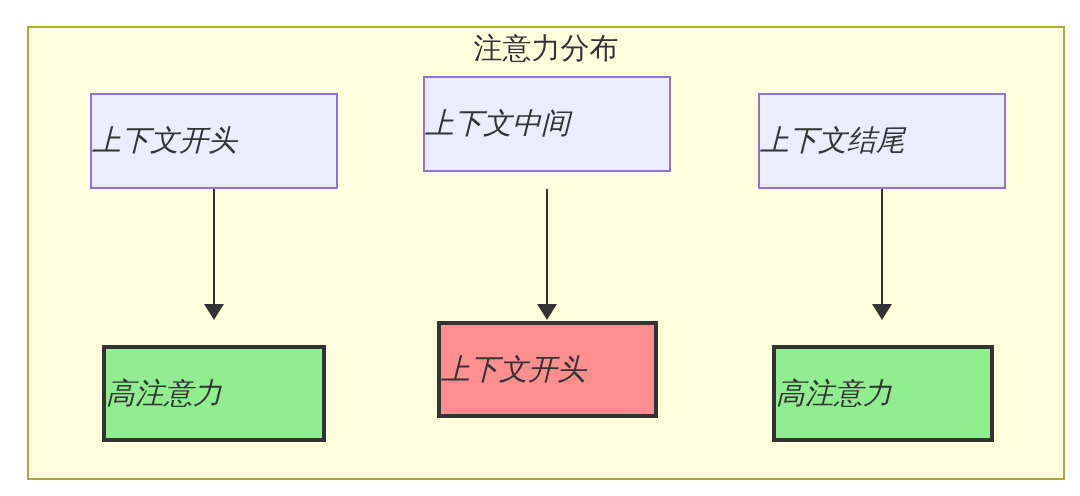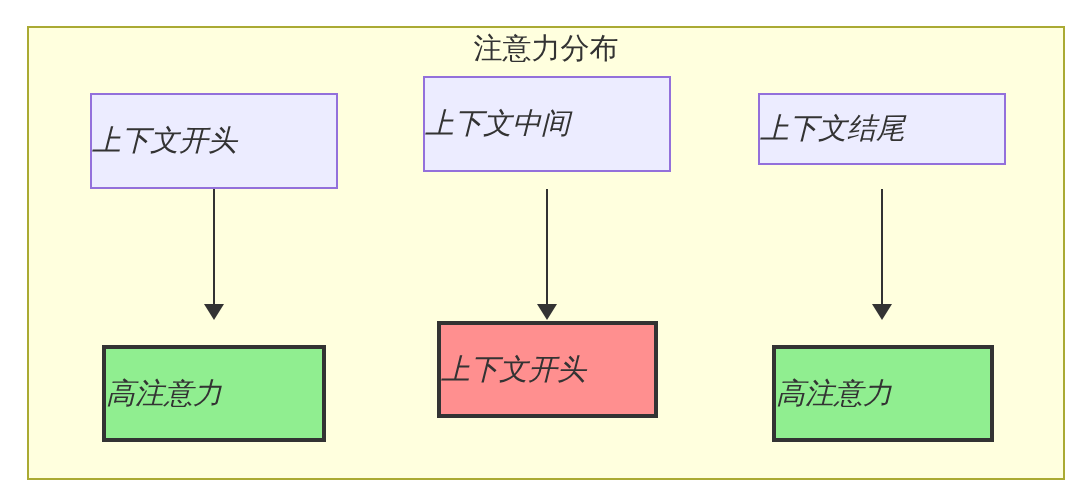--- a/index.html
+++ b/index.html
@@ -54,21 +54,21 @@
   .node.result {
     border: 4px solid var(--result-stroke, #333333);
   }
 
   .node.high { background: var(--high-fill, #90ee90); margin-top: 24px; }
   .node.low  { background: var(--low-fill, #ff8f8f); }
 
   
   .n0 { left: 90px;  top: 93px;  width: 248px; height: 96px; }
   .n1 { left: 423px; top: 76px;  width: 248px; height: 96px; }
-  .n2 { left: 758px; top: 93px;  width: 248px; height: 72px; }
+  .n2 { left: 758px; top: 93px;  width: 248px; height: 96px; }
   .n3 { left: 102px; top: 321px; width: 224px; height: 97px; }
   .n4 { left: 437px; top: 321px; width: 221px; height: 97px; }
   .n5 { left: 772px; top: 321px; width: 222px; height: 97px; }
 
   
   .edge-line {
     position: absolute;
     width: 2px;
     top: 189px;
     height: 116px;

